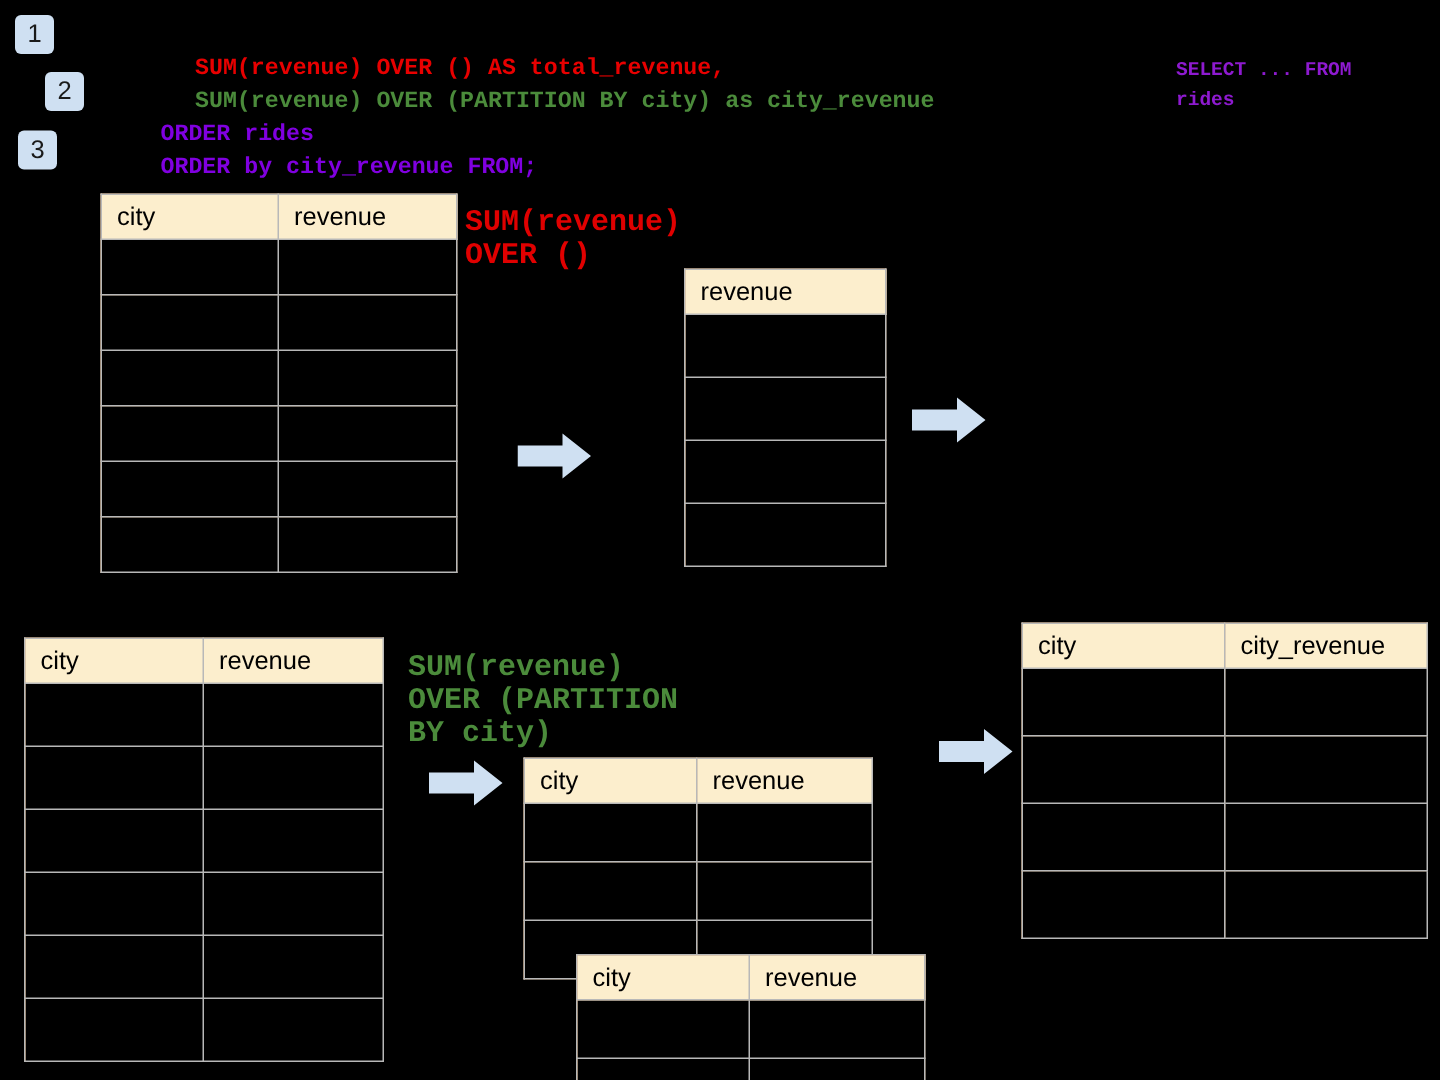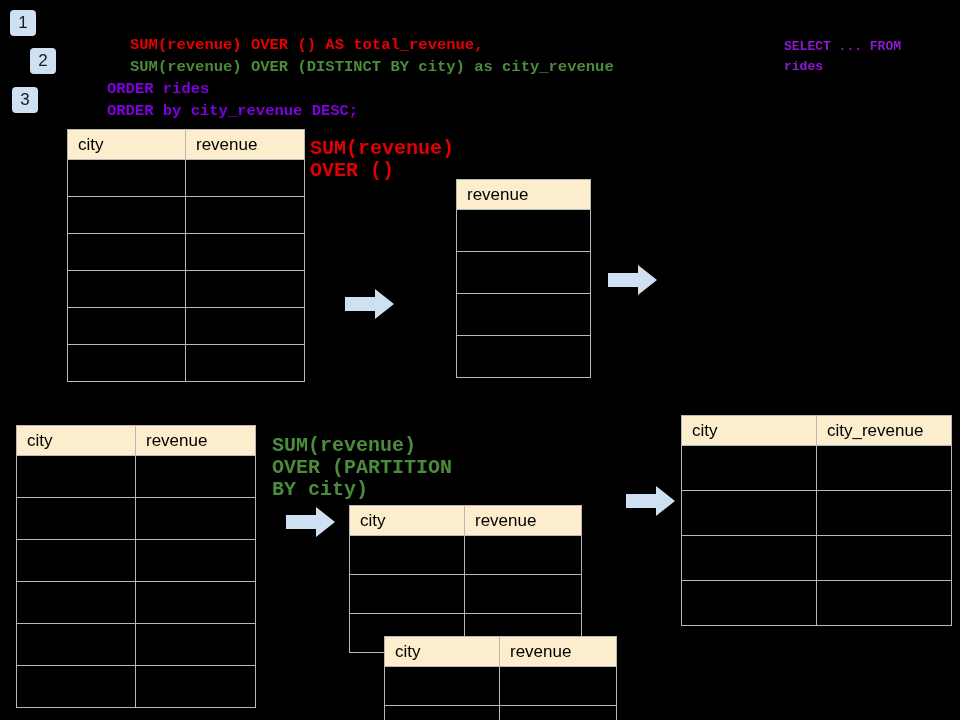--- a/index.html
+++ b/index.html
@@ -99,23 +99,23 @@
 </head>
 <body>
 
 <div id="canvas">
 
   <div class="badge" style="left:10px;  top:10px;">1</div>
   <div class="badge" style="left:30px;  top:48px;">2</div>
   <div class="badge" style="left:12px;  top:87px;">3</div>
 
   <div class="sql sql-line sql-red" style="left:130px; top:34px;">SUM(revenue) OVER () AS total_revenue,</div>
-  <div class="sql sql-line sql-green" style="left:130px; top:56px;">SUM(revenue) OVER (DISTINCT BY city) as city_revenue</div>
+  <div class="sql sql-line sql-green" style="left:130px; top:56px;">SUM(revenue) OVER (PARTITION BY city) as city_revenue</div>
   <div class="sql sql-line sql-purple" style="left:107px; top:78px;">ORDER rides</div>
-  <div class="sql sql-line sql-purple" style="left:107px; top:100px;">ORDER by city_revenue DESC;</div>
+  <div class="sql sql-line sql-purple" style="left:107px; top:100px;">ORDER by city_revenue FROM;</div>
 
   <div class="annot annot-purple" style="left:784px; top:37px;">SELECT ... FROM
 rides</div>
 
   <div class="annot annot-red" style="left:310px; top:138px;">SUM(revenue)
 OVER ()</div>
 
   <div class="annot annot-green" style="left:272px; top:435px;">SUM(revenue)
 OVER (PARTITION
 BY city)</div>

